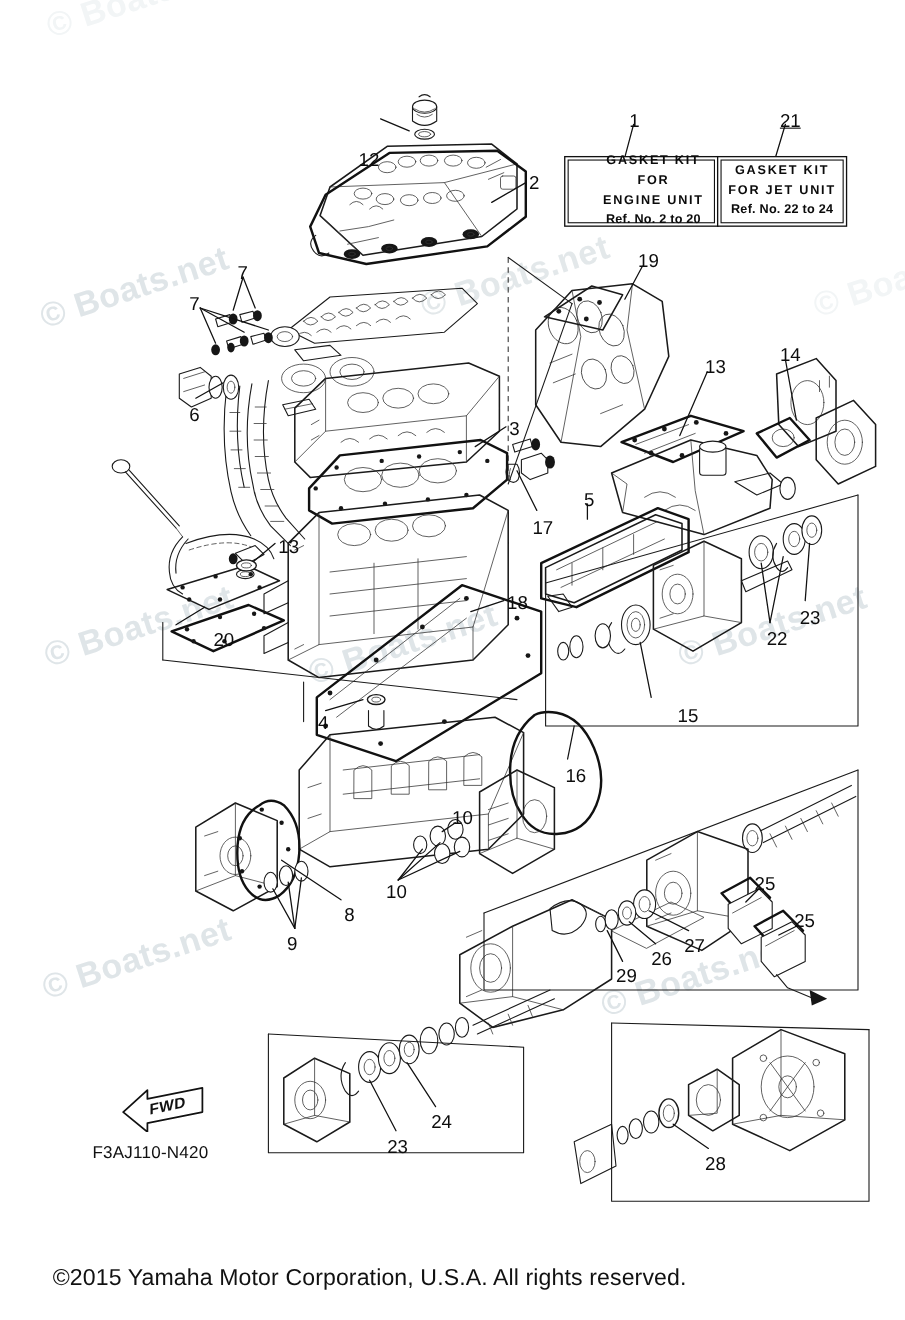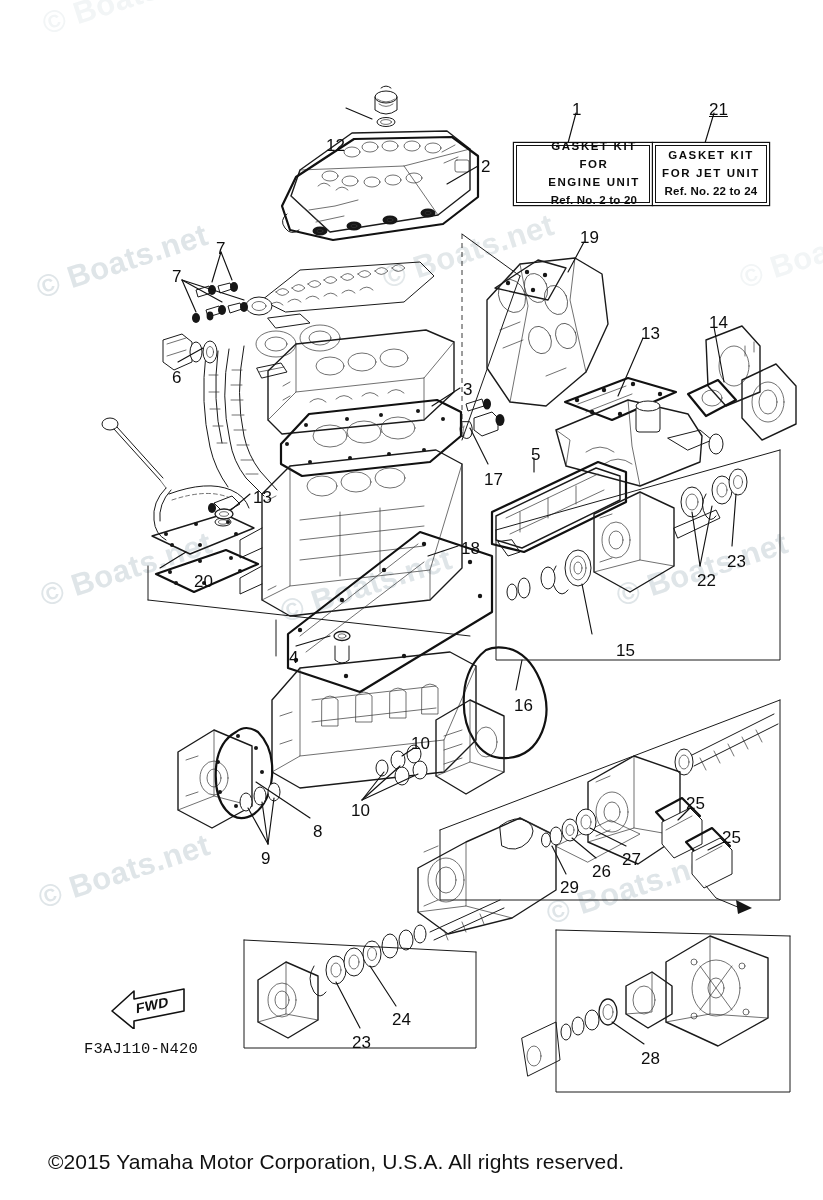--- a/index.html
+++ b/index.html
@@ -62,21 +62,21 @@
   
   #fwd{position:absolute;left:110px;top:985px;width:80px;height:44px;}
   #fwd .fwdtxt{
     position:absolute;left:26px;top:12px;
     font-family:"Liberation Sans", sans-serif;
     font-size:14px;font-weight:700;color:#111;
     transform:skewY(-12deg);letter-spacing:.3px;
   }
   #drawno{
     position:absolute;left:84px;top:1040px;
-    font-family:Liberation Mono, monospace;
+    font-family:Liberation Sans, sans-serif;
     font-size:15.5px;color:#111;letter-spacing:.2px;
   }
   #copyright{
     position:absolute;left:0;top:1150px;width:672px;text-align:center;
     font-family:"Liberation Sans", sans-serif;
     font-size:21px;color:#111;letter-spacing:.1px;
   }
 </style>
 </head>
 <body>

